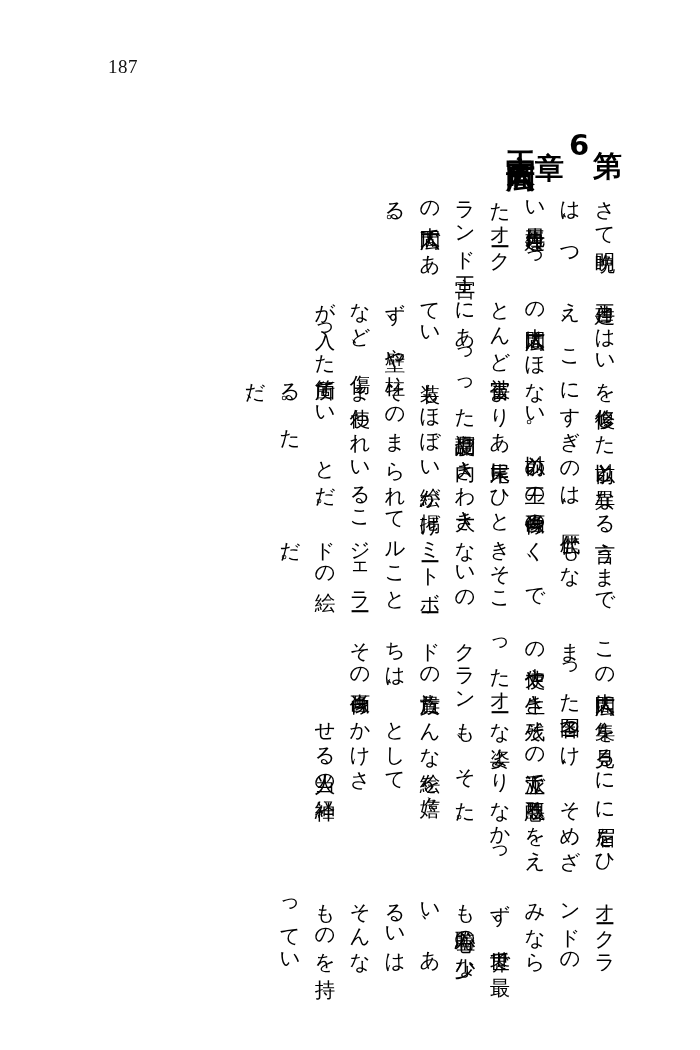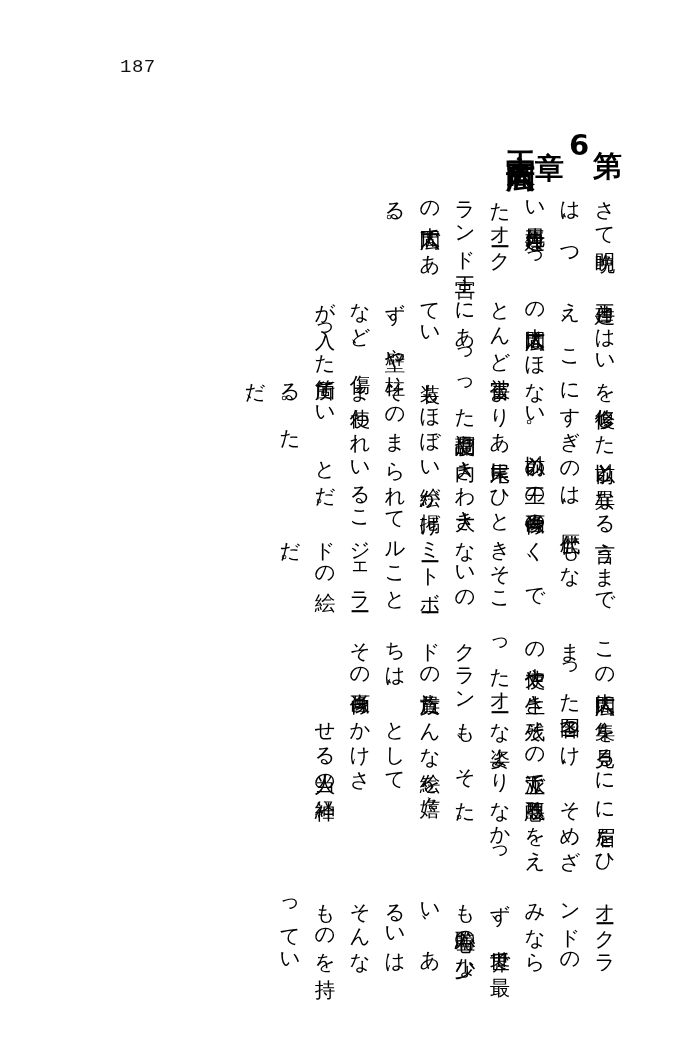--- a/index.html
+++ b/index.html
@@ -17,25 +17,24 @@
   .page {
     position: relative;
     width: 700px;
     height: 1050px;
     background: #ffffff;
   }
   .page-number {
     position: absolute;
     left: 108px;
     top: 56px;
-    font-family: Liberation Mono, monospace;
+    font-family: Liberation Serif, serif;
     font-size: 19px;
     letter-spacing: 0.5px;
     color: #111111;
-    margin-left: 12px;
   }
   
   .vtext {
     position: absolute;
     top: 108px;
     right: 78px;
     height: 860px;
     width: 560px;
     display: flex;
     flex-direction: row;

